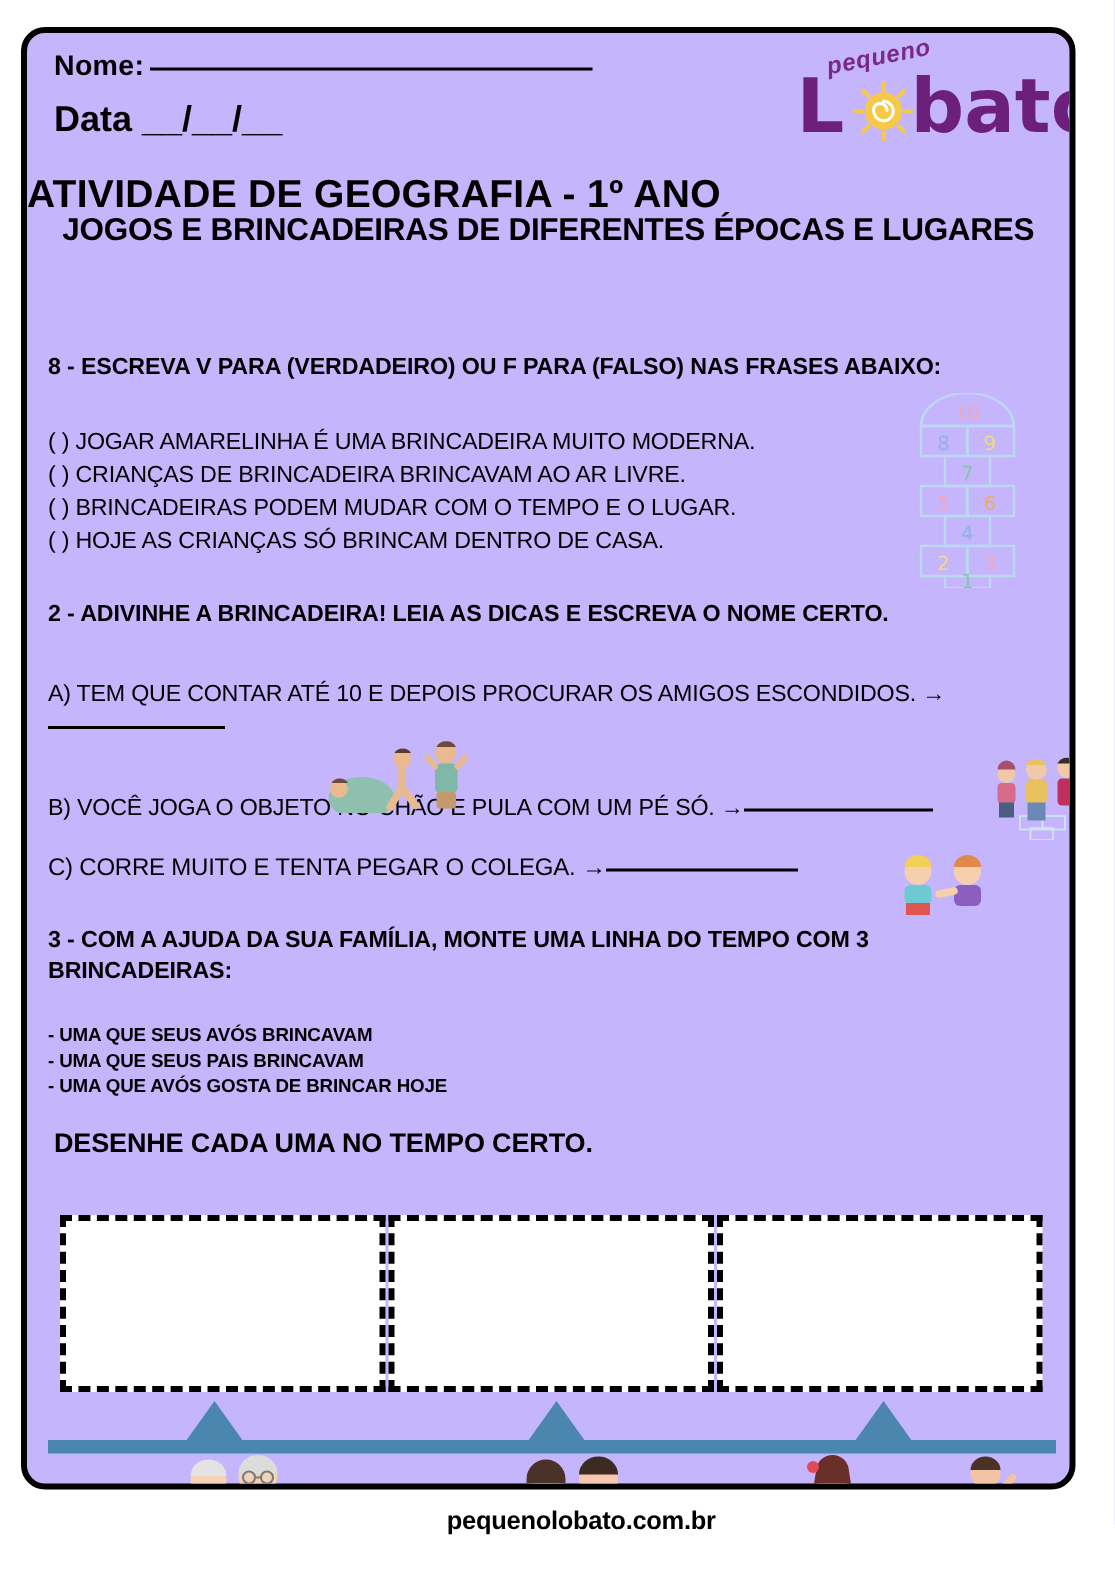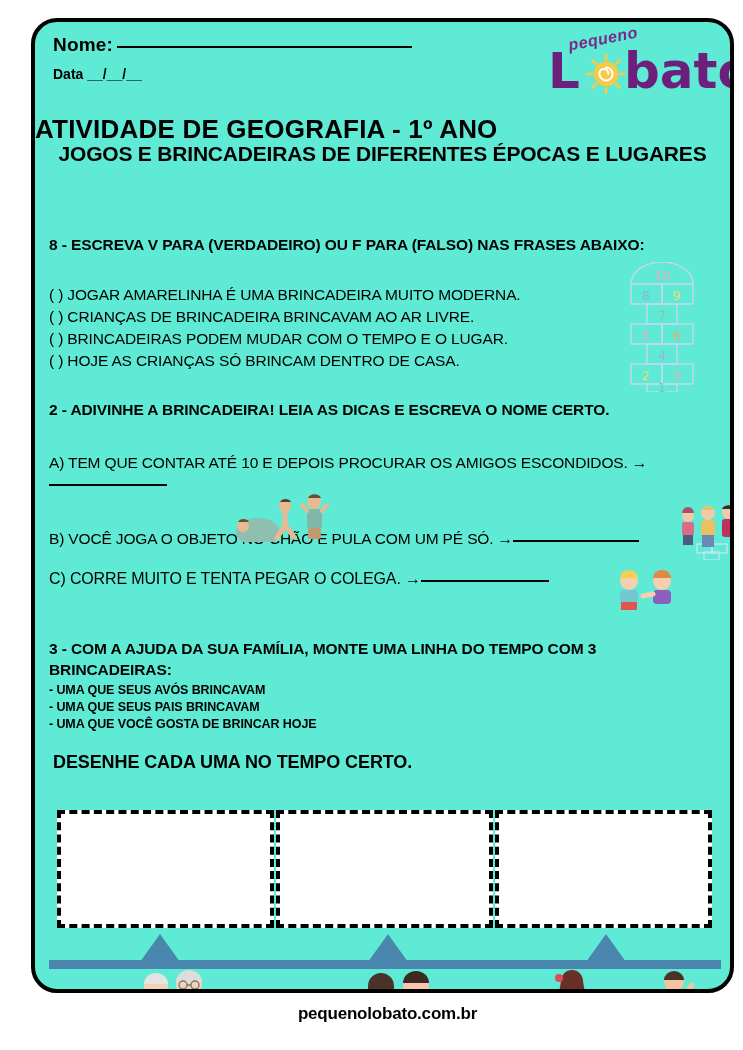--- a/index.html
+++ b/index.html
@@ -11,28 +11,28 @@
     width: 743px;
     height: 1050px;
     font-family: "Liberation Sans", sans-serif;
     color: #000000;
     overflow: hidden;
     position: relative;
   }
 
   #page {
     position: absolute;
-    left: 31px;
+    left: 14px;
     top: 18px;
     width: 703px;
     height: 975px;
     border: 4px solid #000000;
-    border-radius: 26px;
+    border-radius: 16px;
     box-sizing: border-box;
-    background: #5eead4;
+    background: #c4b5fd;
     overflow: hidden;
   }
 
   
   .hdr-name {
     position: absolute;
     left: 18px;
     top: 12px;
     font-size: 19px;
     font-weight: bold;
@@ -43,21 +43,21 @@
     display: inline-block;
     width: 295px;
     border-bottom: 2px solid #000;
     margin-left: 4px;
     vertical-align: 3px;
   }
   .hdr-data {
     position: absolute;
     left: 18px;
     top: 44px;
-    font-size: 14px;
+    font-size: 24px;
     font-weight: bold;
     white-space: nowrap;
   }
 
   
   .logo {
     position: absolute;
     right: 12px;
     top: 6px;
     width: 172px;
@@ -126,21 +126,21 @@
   
   .q-head {
     position: absolute;
     font-size: 15.5px;
     font-weight: bold;
     letter-spacing: -.1px;
     line-height: 21px;
   }
   .q1-head { left: 14px; top: 212px; }
   .q2-head { left: 14px; top: 377px; }
-  .q3-head { left: 14px; top: 594px; width: 640px; margin-top: 22px; }
+  .q3-head { left: 14px; top: 594px; width: 640px; }
 
   .tf-list {
     position: absolute;
     left: 14px;
     top: 262px;
     font-size: 15.5px;
     line-height: 22px;
     letter-spacing: -.15px;
   }
   .tf-list div { white-space: nowrap; }
@@ -401,21 +401,21 @@
     <circle cx="57" cy="13" r="9" fill="#f6cfae"></circle>
     <path d="M48 10 a9 8 0 0 1 18 0 z" fill="#e08a4a"></path>
     <rect x="48" y="22" width="18" height="14" rx="4" fill="#8a5fc0"></rect>
     <path d="M48 26 l-10 2" stroke="#f6cfae" stroke-width="5" stroke-linecap="round"></path>
   </svg>
 
   <div class="q-head q3-head">3 - COM A AJUDA DA SUA FAMÍLIA, MONTE UMA LINHA DO TEMPO COM 3 BRINCADEIRAS:</div>
   <div class="q3-bullets">
     <div>- UMA QUE SEUS AVÓS BRINCAVAM</div>
     <div>- UMA QUE SEUS PAIS BRINCAVAM</div>
-    <div>- UMA QUE VOCÊ GOSTA DE BRINCAR HOJE</div>
+    <div>- UMA QUE AVÓS GOSTA DE BRINCAR HOJE</div>
   </div>
   <div class="q3-draw">DESENHE CADA UMA NO TEMPO CERTO.</div>
 
   <div class="tl-boxes">
     <div class="tl-box"></div>
     <div class="tl-box"></div>
     <div class="tl-box"></div>
   </div>
 
   <div class="tl-bar"></div>

